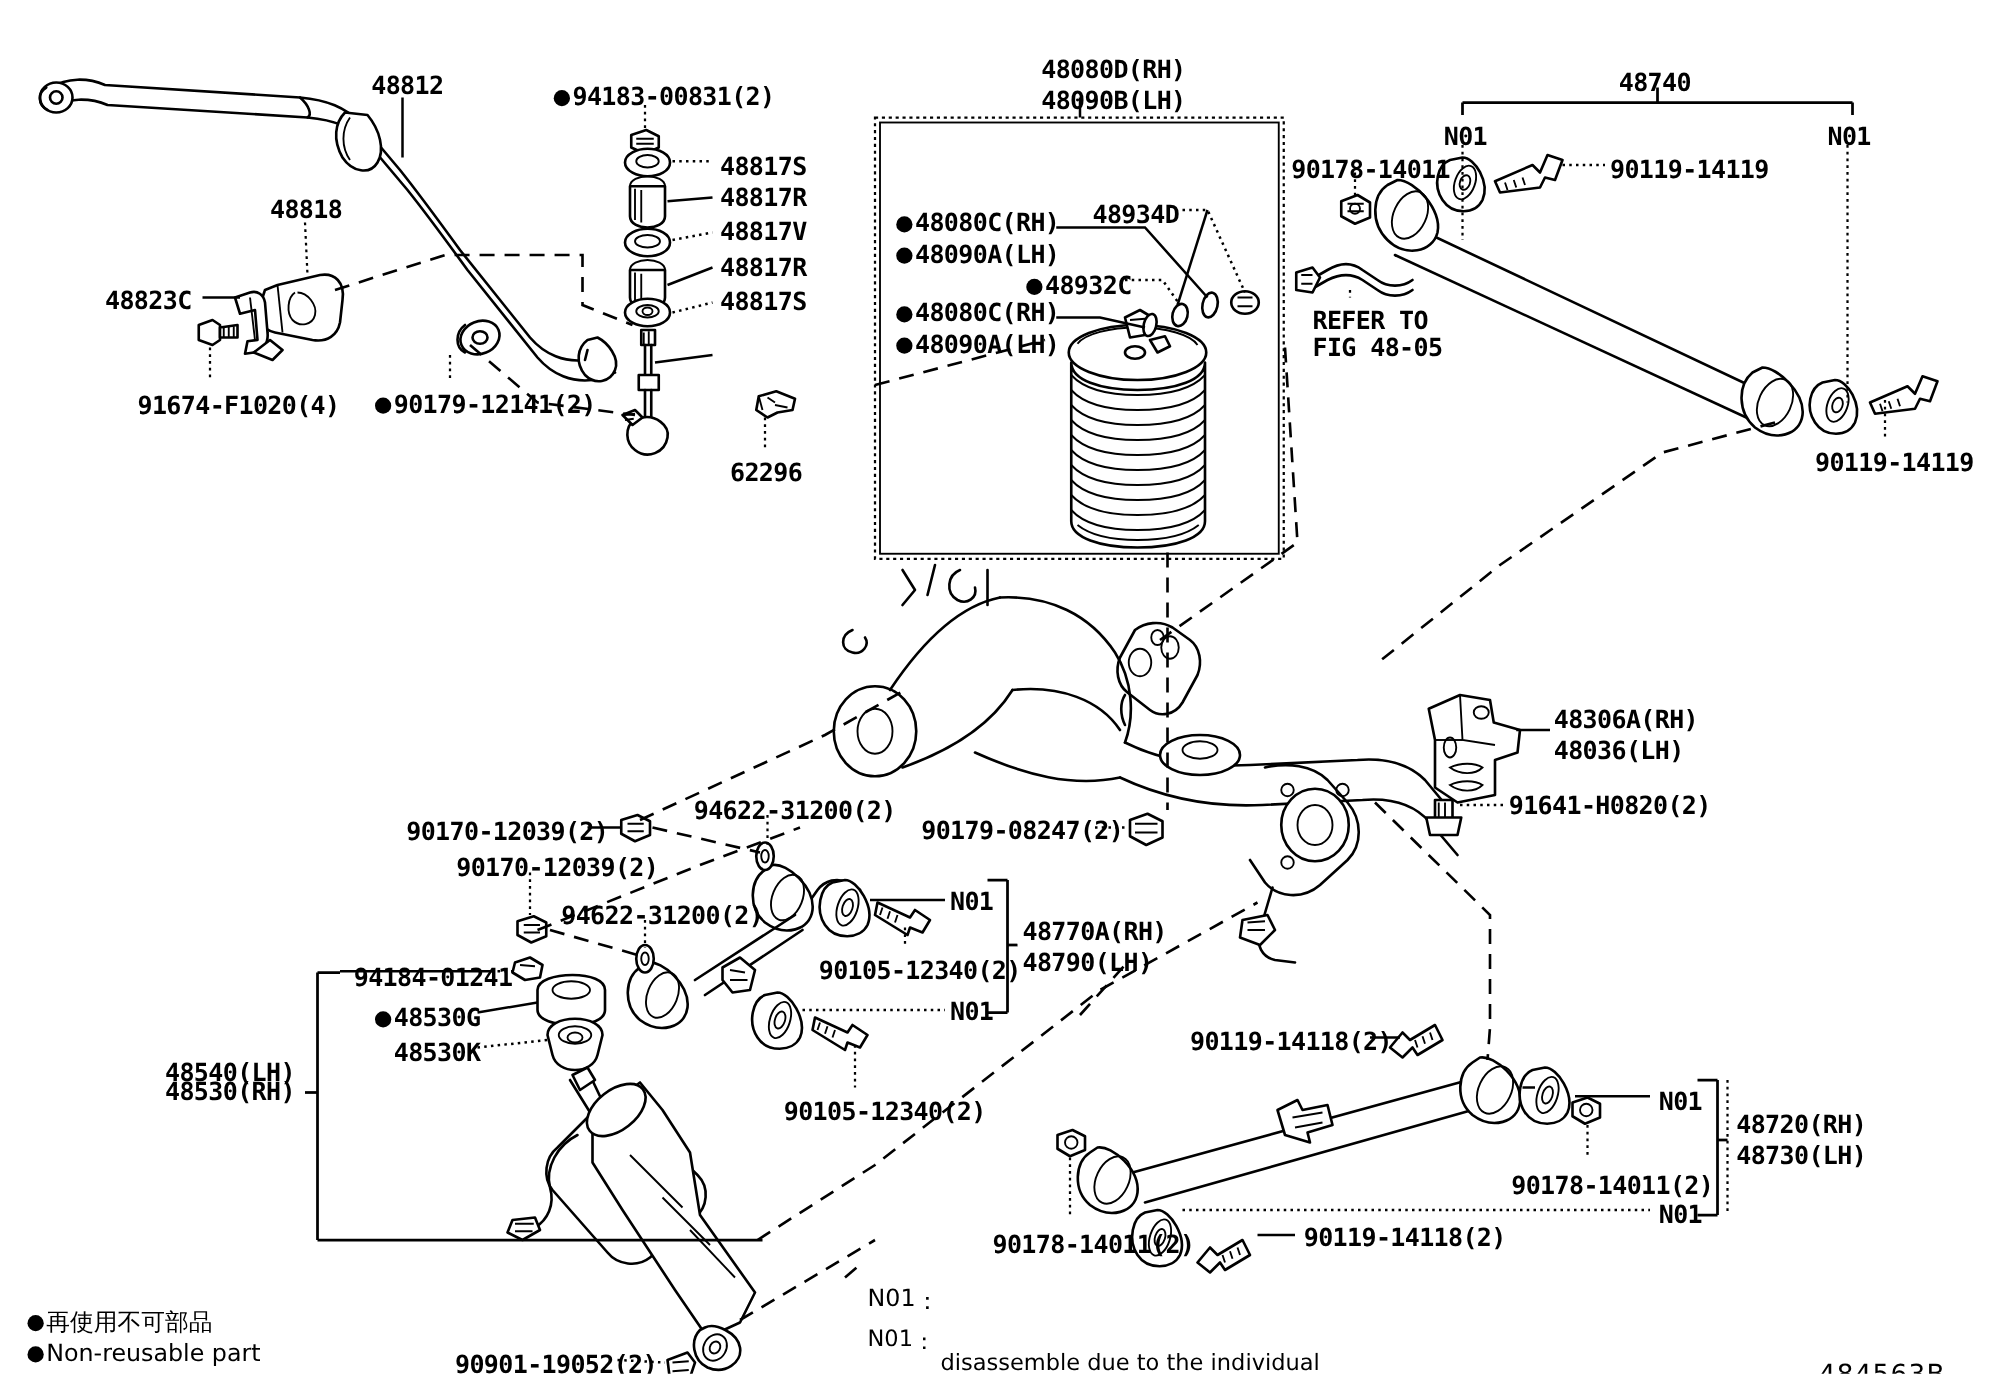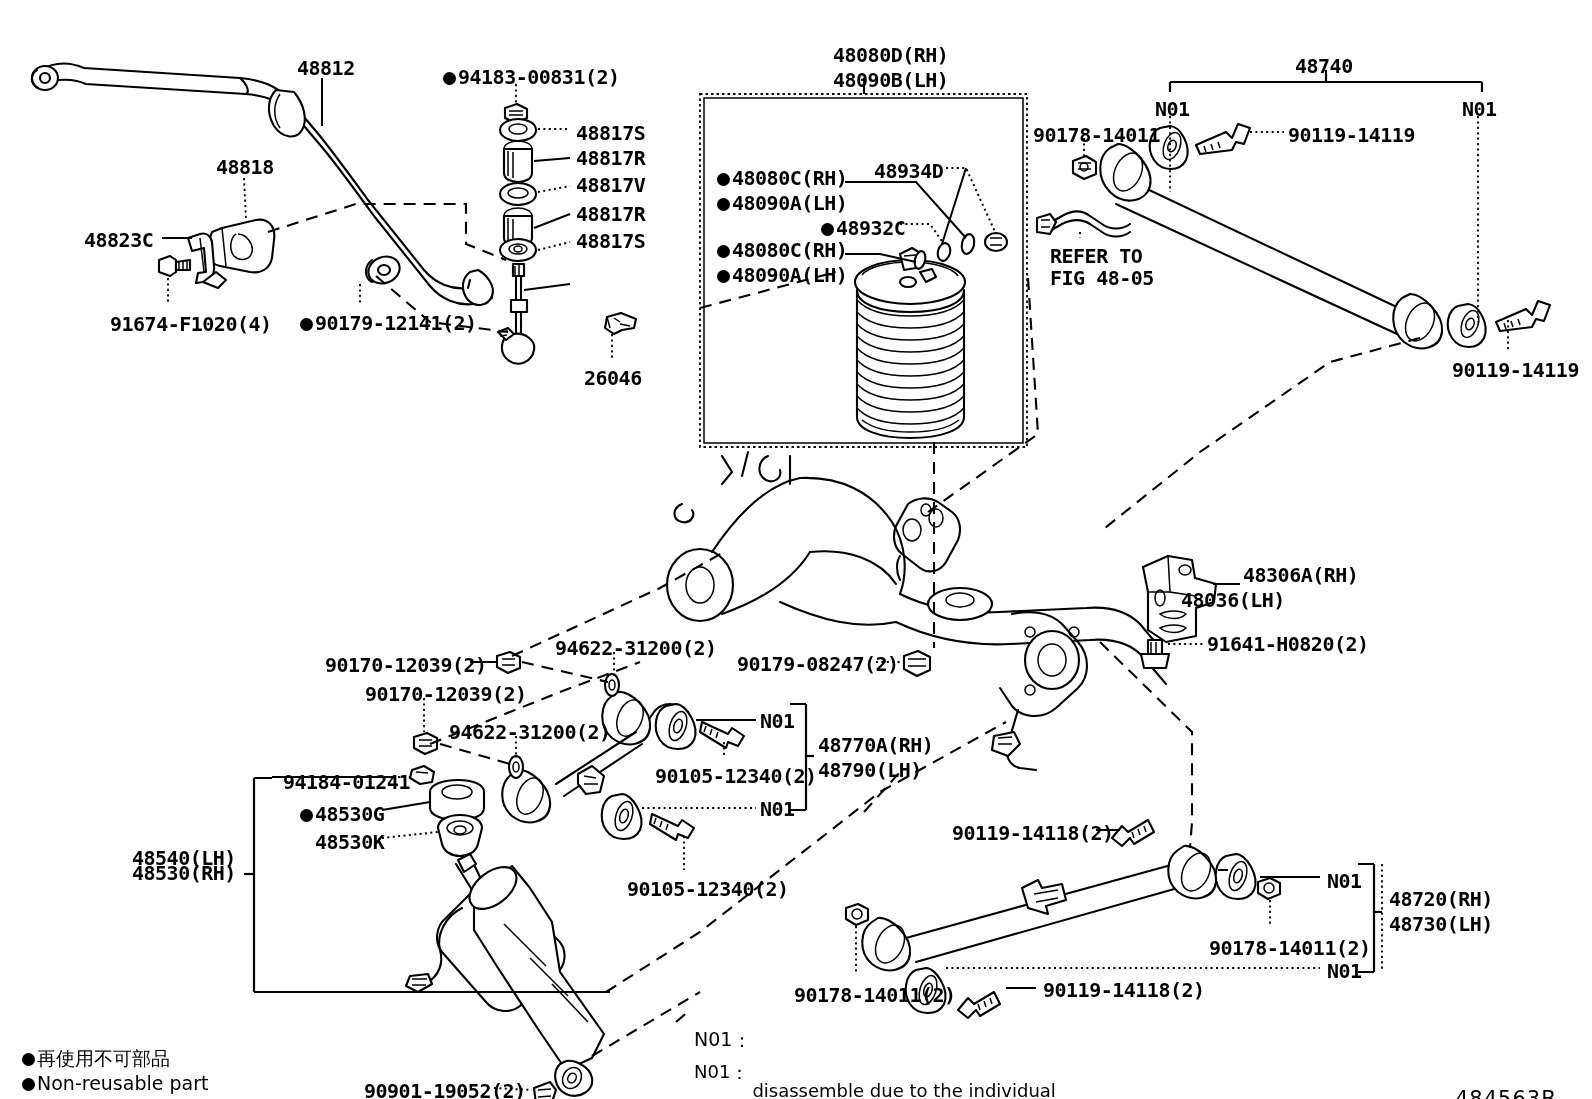--- a/index.html
+++ b/index.html
@@ -530,39 +530,39 @@
       <div class="lbl" style="left: 443px; top: 33px;"><span class="dot"></span><span>94183-00831(2)</span></div>
       <div class="lbl" style="left: 576px; top: 89px;"><span>48817S</span></div>
       <div class="lbl" style="left: 576px; top: 114px;"><span>48817R</span></div>
       <div class="lbl" style="left: 576px; top: 141px;"><span>48817V</span></div>
       <div class="lbl" style="left: 576px; top: 170px;"><span>48817R</span></div>
       <div class="lbl" style="left: 576px; top: 197px;"><span>48817S</span></div>
       <div class="lbl" style="left: 216px; top: 123px;"><span>48818</span></div>
       <div class="lbl" style="left: 84px; top: 196px;"><span>48823C</span></div>
       <div class="lbl" style="left: 110px; top: 280px;"><span>91674-F1020(4)</span></div>
       <div class="lbl" style="left: 300px; top: 279px;"><span class="dot"></span><span>90179-12141(2)</span></div>
-      <div class="lbl" style="left: 584px; top: 334px;"><span>26046</span></div>
+      <div class="lbl" style="left: 584px; top: 334px;"><span>62296</span></div>
       <div class="lbl" style="left: 833px; top: 11px;"><span>48080D(RH)</span></div>
       <div class="lbl" style="left: 833px; top: 36px;"><span>48090B(LH)</span></div>
       <div class="lbl" style="left: 717px; top: 134px;"><span class="dot"></span><span>48080C(RH)</span></div>
       <div class="lbl" style="left: 717px; top: 159px;"><span class="dot"></span><span>48090A(LH)</span></div>
       <div class="lbl" style="left: 821px; top: 184px;"><span class="dot"></span><span>48932C</span></div>
       <div class="lbl" style="left: 717px; top: 206px;"><span class="dot"></span><span>48080C(RH)</span></div>
       <div class="lbl" style="left: 717px; top: 231px;"><span class="dot"></span><span>48090A(LH)</span></div>
       <div class="lbl" style="left: 874px; top: 127px;"><span>48934D</span></div>
       <div class="lbl" style="left: 1033px; top: 91px;"><span>90178-14011</span></div>
       <div class="lbl" style="left: 1050px; top: 212px;"><span>REFER TO</span></div>
       <div class="lbl" style="left: 1050px; top: 234px;"><span>FIG 48-05</span></div>
       <div class="lbl" style="left: 1295px; top: 22px;"><span>48740</span></div>
       <div class="lbl" style="left: 1155px; top: 65px;"><span>N01</span></div>
       <div class="lbl" style="left: 1462px; top: 65px;"><span>N01</span></div>
       <div class="lbl" style="left: 1288px; top: 91px;"><span>90119-14119</span></div>
       <div class="lbl" style="left: 1452px; top: 326px;"><span>90119-14119</span></div>
       <div class="lbl" style="left: 1243px; top: 531px;"><span>48306A(RH)</span></div>
-      <div class="lbl" style="left: 1181px; top: 556px; text-align: center;"><span>48036(LH)</span></div>
+      <div class="lbl" style="left: 1243px; top: 556px; text-align: center;"><span>48036(LH)</span></div>
       <div class="lbl" style="left: 1207px; top: 600px;"><span>91641-H0820(2)</span></div>
       <div class="lbl" style="left: 325px; top: 621px;"><span>90170-12039(2)</span></div>
       <div class="lbl" style="left: 365px; top: 650px;"><span>90170-12039(2)</span></div>
       <div class="lbl" style="left: 555px; top: 604px;"><span>94622-31200(2)</span></div>
       <div class="lbl" style="left: 449px; top: 688px;"><span>94622-31200(2)</span></div>
       <div class="lbl" style="left: 737px; top: 620px;"><span>90179-08247(2)</span></div>
       <div class="lbl" style="left: 760px; top: 677px;"><span>N01</span></div>
       <div class="lbl" style="left: 760px; top: 765px;"><span>N01</span></div>
       <div class="lbl" style="left: 818px; top: 701px;"><span>48770A(RH)</span></div>
       <div class="lbl" style="left: 818px; top: 726px; text-align: center;"><span>48790(LH)</span></div>

